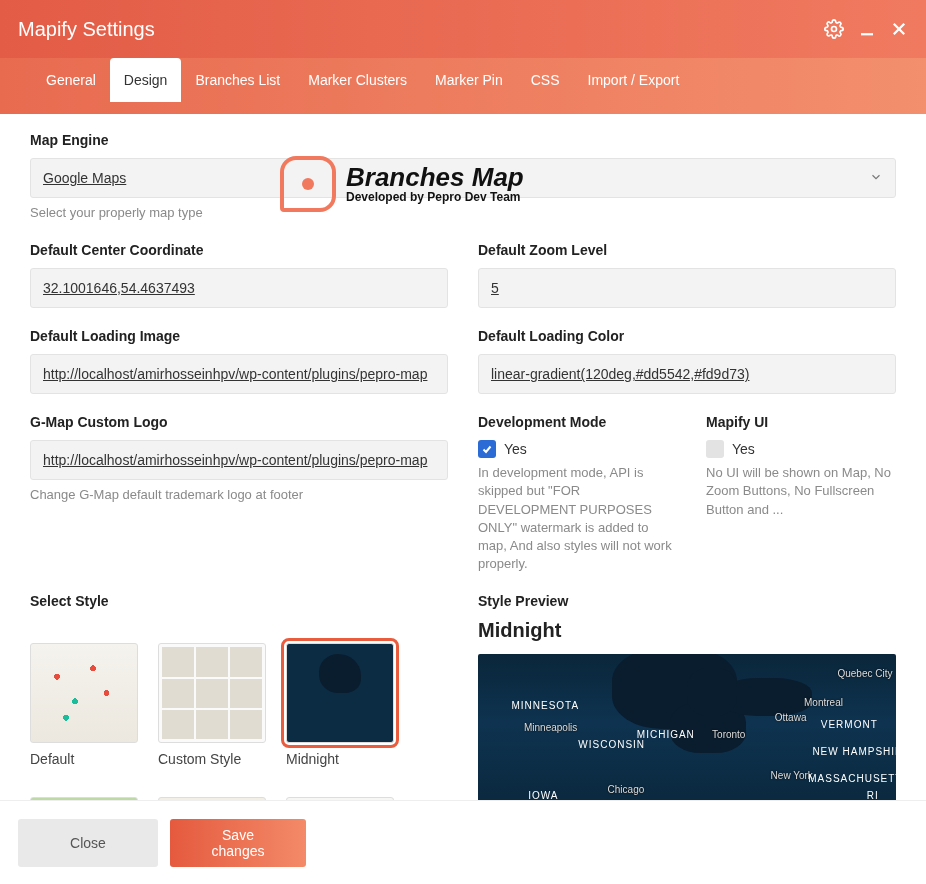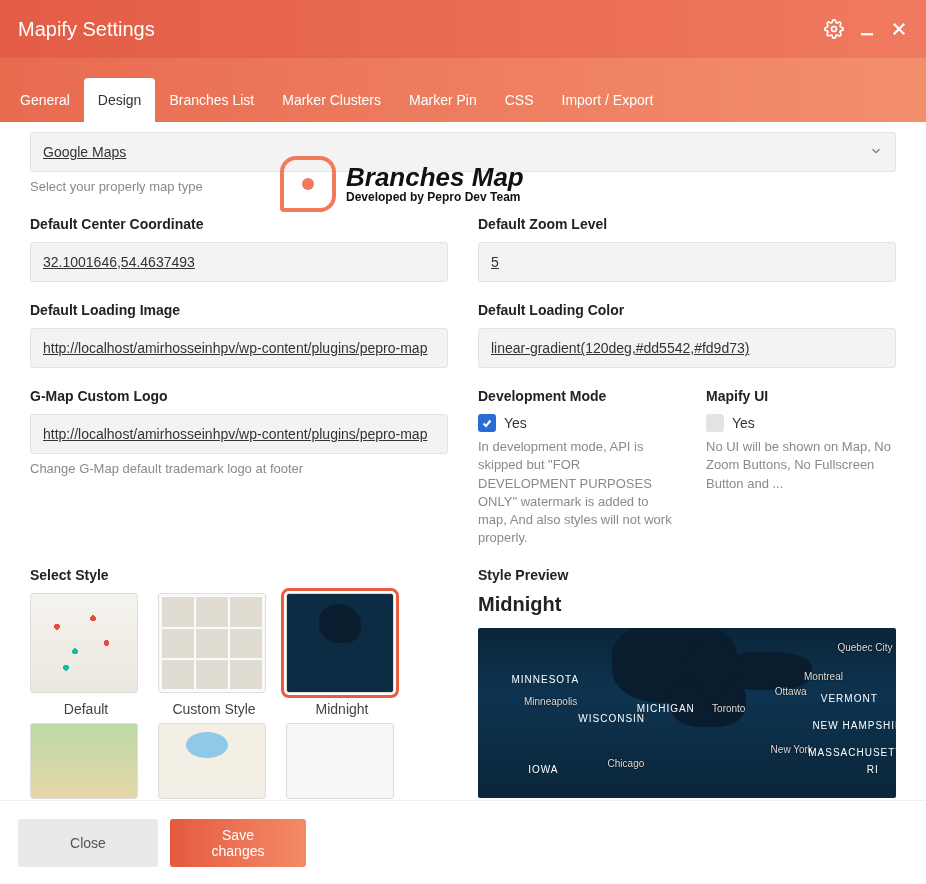--- a/index.html
+++ b/index.html
@@ -3,21 +3,21 @@
 <meta charset="utf-8">
 <style>
 * { box-sizing: border-box; margin: 0; padding: 0; }
 body { font-family: "Segoe UI", Tahoma, sans-serif; font-size: 14px; color: #333; background: #fff; width: 926px; height: 884px; overflow: hidden; position: relative; }
 
 .titlebar { height: 58px; background: linear-gradient(90deg, #e35c46 0%, #f07a5f 100%); display: flex; align-items: center; justify-content: space-between; padding: 0 18px; color: #fff; text-align: center; }
 .titlebar h1 { font-size: 20px; font-weight: 400; }
 .titlebar .win-controls { display: flex; gap: 14px; align-items: center; }
 .titlebar .win-controls span { cursor: pointer; display: inline-flex; }
 
-.tabbar { height: 64px; background: linear-gradient(90deg, #e86b50 0%, #f38f6d 100%); display: flex; align-items: flex-end; padding-left: 6px; }
+.tabbar { height: 56px; background: linear-gradient(90deg, #e86b50 0%, #f38f6d 100%); display: flex; align-items: flex-start; padding-left: 32px; }
 .tabbar .tab { color: #fff; padding: 14px 14px; cursor: pointer; font-size: 14px; }
 .tabbar .tab.active { background: #fff; color: #333; border-radius: 4px 4px 0 0; }
 
 .scroll-area { position: absolute; top: 106px; bottom: 84px; left: 0; right: 0; overflow-y: scroll; padding: 26px 30px 20px 30px; }
 .scroll-area::-webkit-scrollbar { width: 16px; }
 .scroll-area::-webkit-scrollbar-track { background: #f1f1f1; }
 .scroll-area::-webkit-scrollbar-thumb { background: #c7c7c7; border: 4px solid #f1f1f1; border-radius: 8px; }
 
 .row { display: flex; gap: 30px; }
 .col { flex: 1; min-width: 0; }
@@ -37,21 +37,21 @@
 .cb.unchecked { background:#e3e3e3; }
 .cb svg { width:12px; height:12px; }
 
 .brand-logo { position:absolute; top: 156px; left: 280px; z-index: 5; pointer-events:none; display:flex; align-items:center; gap:10px; }
 .brand-logo .bubble { width:56px; height:56px; border:4px solid #f17a5e; border-radius:16px 16px 16px 4px; position:relative; display:flex; align-items:center; justify-content:center; }
 .brand-logo .dot { width:12px; height:12px; background:#f17a5e; border-radius:50%; }
 .brand-logo .txt1 { font-size:26px; font-weight:700; font-style:italic; color:#111; line-height:1; }
 .brand-logo .txt2 { font-size:12px; font-weight:600; color:#111; }
 
 .style-grid { display:flex; gap:16px; flex-wrap:wrap; }
-.style-item { width:112px; text-align:center; }
+.style-item { width:112px; text-align:left;margin-top:24px; }
 .style-thumb { width:108px; height:100px; border-radius:3px; border:1px solid #ddd; cursor:pointer; background:#eee; position:relative; overflow:hidden; }
 .style-item.selected .style-thumb { outline:3px solid #e95c3e; outline-offset:2px; border-radius:3px; }
 .style-label { margin-top:8px; font-size:14px; color:#444; }
 .thumb-row2 .style-thumb { height:76px; }
 
 .preview-title { font-size:20px; font-weight:600; margin:10px 0 12px 0; color:#222; }
 .preview-map { width:100%; height:170px; background: linear-gradient(180deg,#0a263a 0%, #0e3350 40%, #0a263a 100%); border-radius:2px; position:relative; overflow:hidden; }
 .preview-map .city-label { position:absolute; color:#ddd; font-size:10px; white-space:nowrap; text-shadow:0 0 2px #000; }
 .preview-map .state-label { position:absolute; color:#fff; font-size:10px; letter-spacing:1px; white-space:nowrap; }
 .preview-map .lake { position:absolute; background:#0a1d2e; border-radius:40%; }
@@ -119,20 +119,21 @@
     </div>
   <div>
     <div class="txt1">Branches Map</div>
     <div class="txt2">Developed by Pepro Dev Team</div>
   </div>
 </div>
 
 <div class="scroll-area">
 
   <div class="field">
+    <label class="title">Map Engine</label>
     <div class="select">
       <span>Google Maps</span>
       <span class="chev">
         <svg width="14" height="14" viewBox="0 0 24 24" fill="none" stroke="#777" stroke-width="2">
             <polyline points="6 9 12 15 18 9"></polyline>
           </svg>
       </span>
     </div>
     <div class="help">Select your properly map type</div>
   </div>

